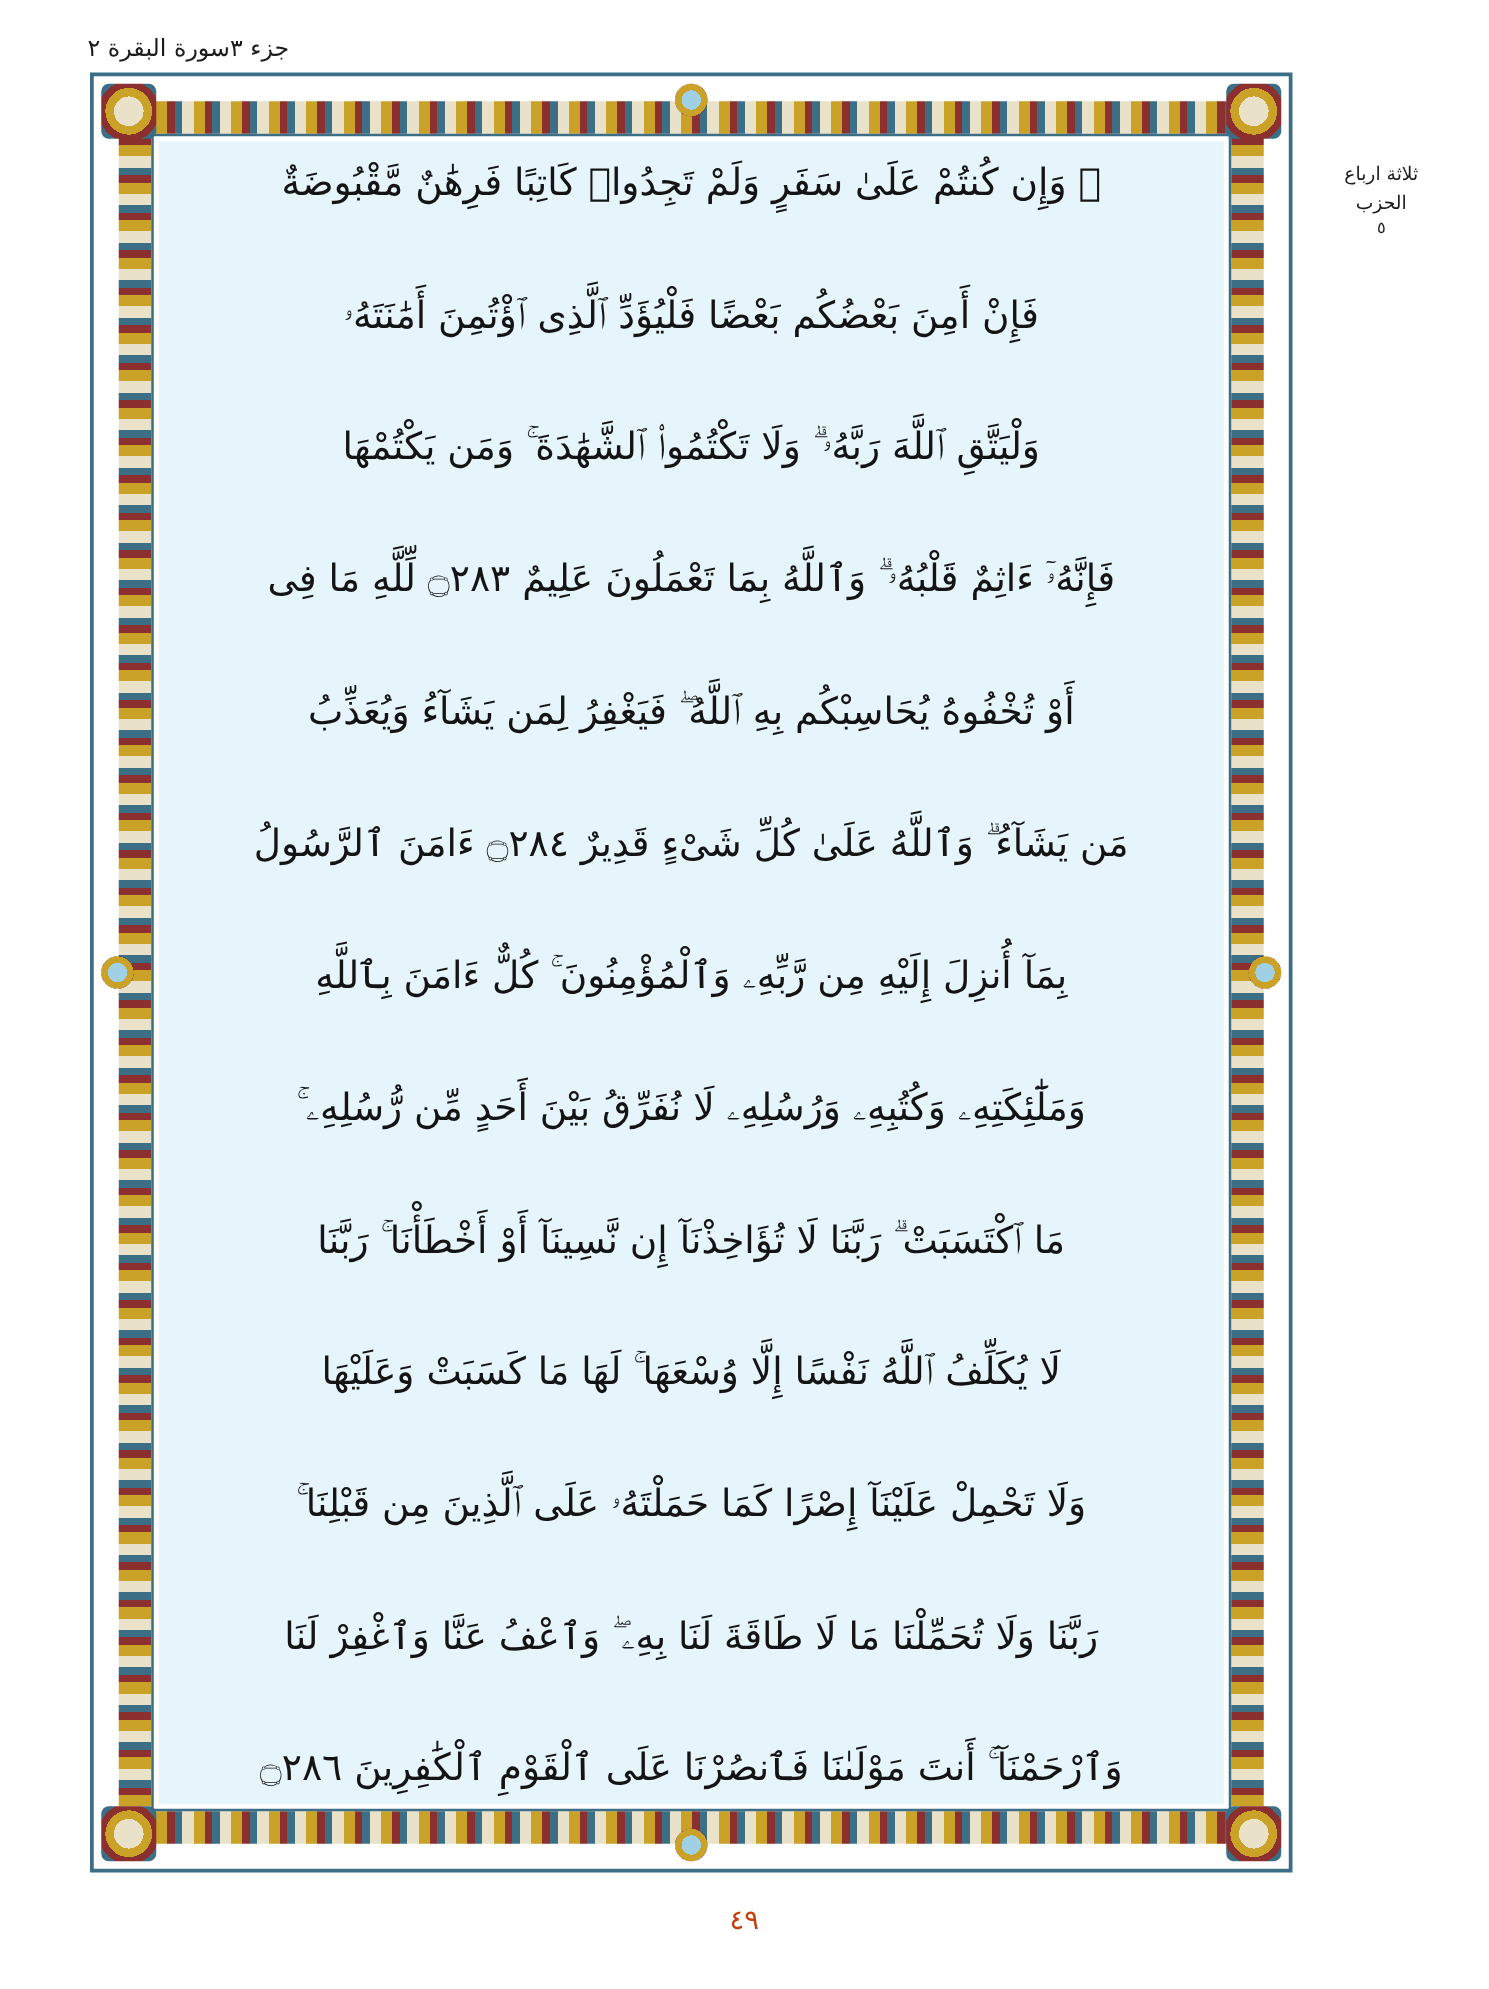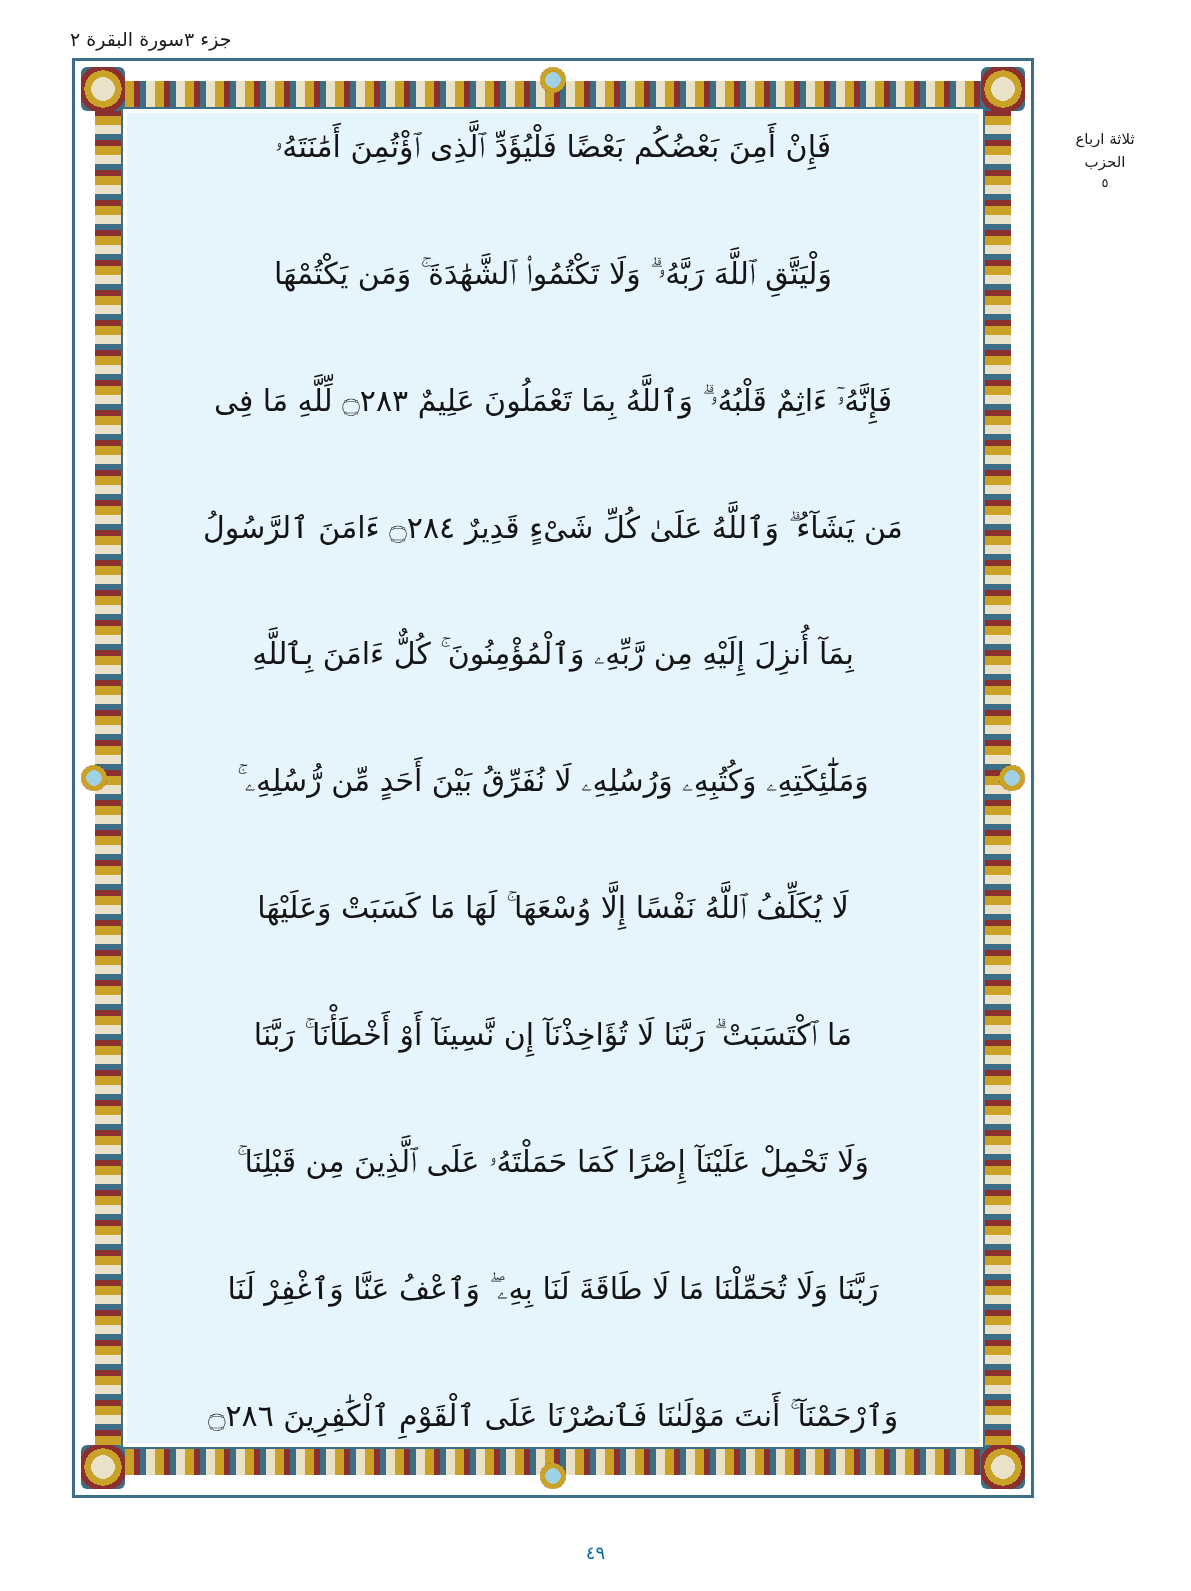--- a/index.html
+++ b/index.html
@@ -120,26 +120,26 @@
     text-align: center;
     font-size: 15px;
     line-height: 1.5;
     color: #1b1b1b;
   }
   .side-note .num { font-size: 13px; }
 
   
   .page-number {
     position: absolute;
-    bottom: 28px;
+    bottom: 42px;
     left: 0;
     width: 100%;
     text-align: center;
-    font-size: 18px;
-    color: #0369a1;
+    font-size: 22px;
+    color: #c2410c;
   }
 
   
   .corner {
     position: absolute;
     width: 44px;
     height: 44px;
     background: radial-gradient(circle at 50% 50%, #e9e2c8 0 38%, #c9a227 38% 60%, #8c2f2f 60% 78%, #3c6e86 78% 100%);
     border-radius: 6px;
   }
@@ -175,28 +175,30 @@
   <div class="corner bl"></div>
   <div class="corner br"></div>
   <div class="edge-medallion top"></div>
   <div class="edge-medallion bottom"></div>
   <div class="edge-medallion left"></div>
   <div class="edge-medallion right"></div>
   <div class="frame-inner-rule"></div>
 
   <div class="text-panel">
     <div class="quran-lines">
+      <div class="qline">۞ وَإِن كُنتُمْ عَلَىٰ سَفَرٍ وَلَمْ تَجِدُوا۟ كَاتِبًا فَرِهَٰنٌ مَّقْبُوضَةٌ</div>
       <div class="qline">فَإِنْ أَمِنَ بَعْضُكُم بَعْضًا فَلْيُؤَدِّ ٱلَّذِى ٱؤْتُمِنَ أَمَٰنَتَهُۥ</div>
       <div class="qline">وَلْيَتَّقِ ٱللَّهَ رَبَّهُۥ ۗ وَلَا تَكْتُمُوا۟ ٱلشَّهَٰدَةَ ۚ وَمَن يَكْتُمْهَا</div>
       <div class="qline">فَإِنَّهُۥٓ ءَاثِمٌ قَلْبُهُۥ ۗ وَٱللَّهُ بِمَا تَعْمَلُونَ عَلِيمٌ ۝٢٨٣ لِّلَّهِ مَا فِى</div>
+      <div class="qline">أَوْ تُخْفُوهُ يُحَاسِبْكُم بِهِ ٱللَّهُ ۖ فَيَغْفِرُ لِمَن يَشَآءُ وَيُعَذِّبُ</div>
       <div class="qline">مَن يَشَآءُ ۗ وَٱللَّهُ عَلَىٰ كُلِّ شَىْءٍ قَدِيرٌ ۝٢٨٤ ءَامَنَ ٱلرَّسُولُ</div>
       <div class="qline">بِمَآ أُنزِلَ إِلَيْهِ مِن رَّبِّهِۦ وَٱلْمُؤْمِنُونَ ۚ كُلٌّ ءَامَنَ بِٱللَّهِ</div>
       <div class="qline">وَمَلَٰٓئِكَتِهِۦ وَكُتُبِهِۦ وَرُسُلِهِۦ لَا نُفَرِّقُ بَيْنَ أَحَدٍ مِّن رُّسُلِهِۦ ۚ</div>
+      <div class="qline">مَا ٱكْتَسَبَتْ ۗ رَبَّنَا لَا تُؤَاخِذْنَآ إِن نَّسِينَآ أَوْ أَخْطَأْنَا ۚ رَبَّنَا</div>
       <div class="qline">لَا يُكَلِّفُ ٱللَّهُ نَفْسًا إِلَّا وُسْعَهَا ۚ لَهَا مَا كَسَبَتْ وَعَلَيْهَا</div>
-      <div class="qline">مَا ٱكْتَسَبَتْ ۗ رَبَّنَا لَا تُؤَاخِذْنَآ إِن نَّسِينَآ أَوْ أَخْطَأْنَا ۚ رَبَّنَا</div>
       <div class="qline">وَلَا تَحْمِلْ عَلَيْنَآ إِصْرًا كَمَا حَمَلْتَهُۥ عَلَى ٱلَّذِينَ مِن قَبْلِنَا ۚ</div>
       <div class="qline">رَبَّنَا وَلَا تُحَمِّلْنَا مَا لَا طَاقَةَ لَنَا بِهِۦ ۖ وَٱعْفُ عَنَّا وَٱغْفِرْ لَنَا</div>
       <div class="qline">وَٱرْحَمْنَآ ۚ أَنتَ مَوْلَىٰنَا فَٱنصُرْنَا عَلَى ٱلْقَوْمِ ٱلْكَٰفِرِينَ ۝٢٨٦</div>
     </div>
   </div>
 </div>
 
 <div class="side-note">
   <div>ثلاثة ارباع</div>
   <div>الحزب</div>

